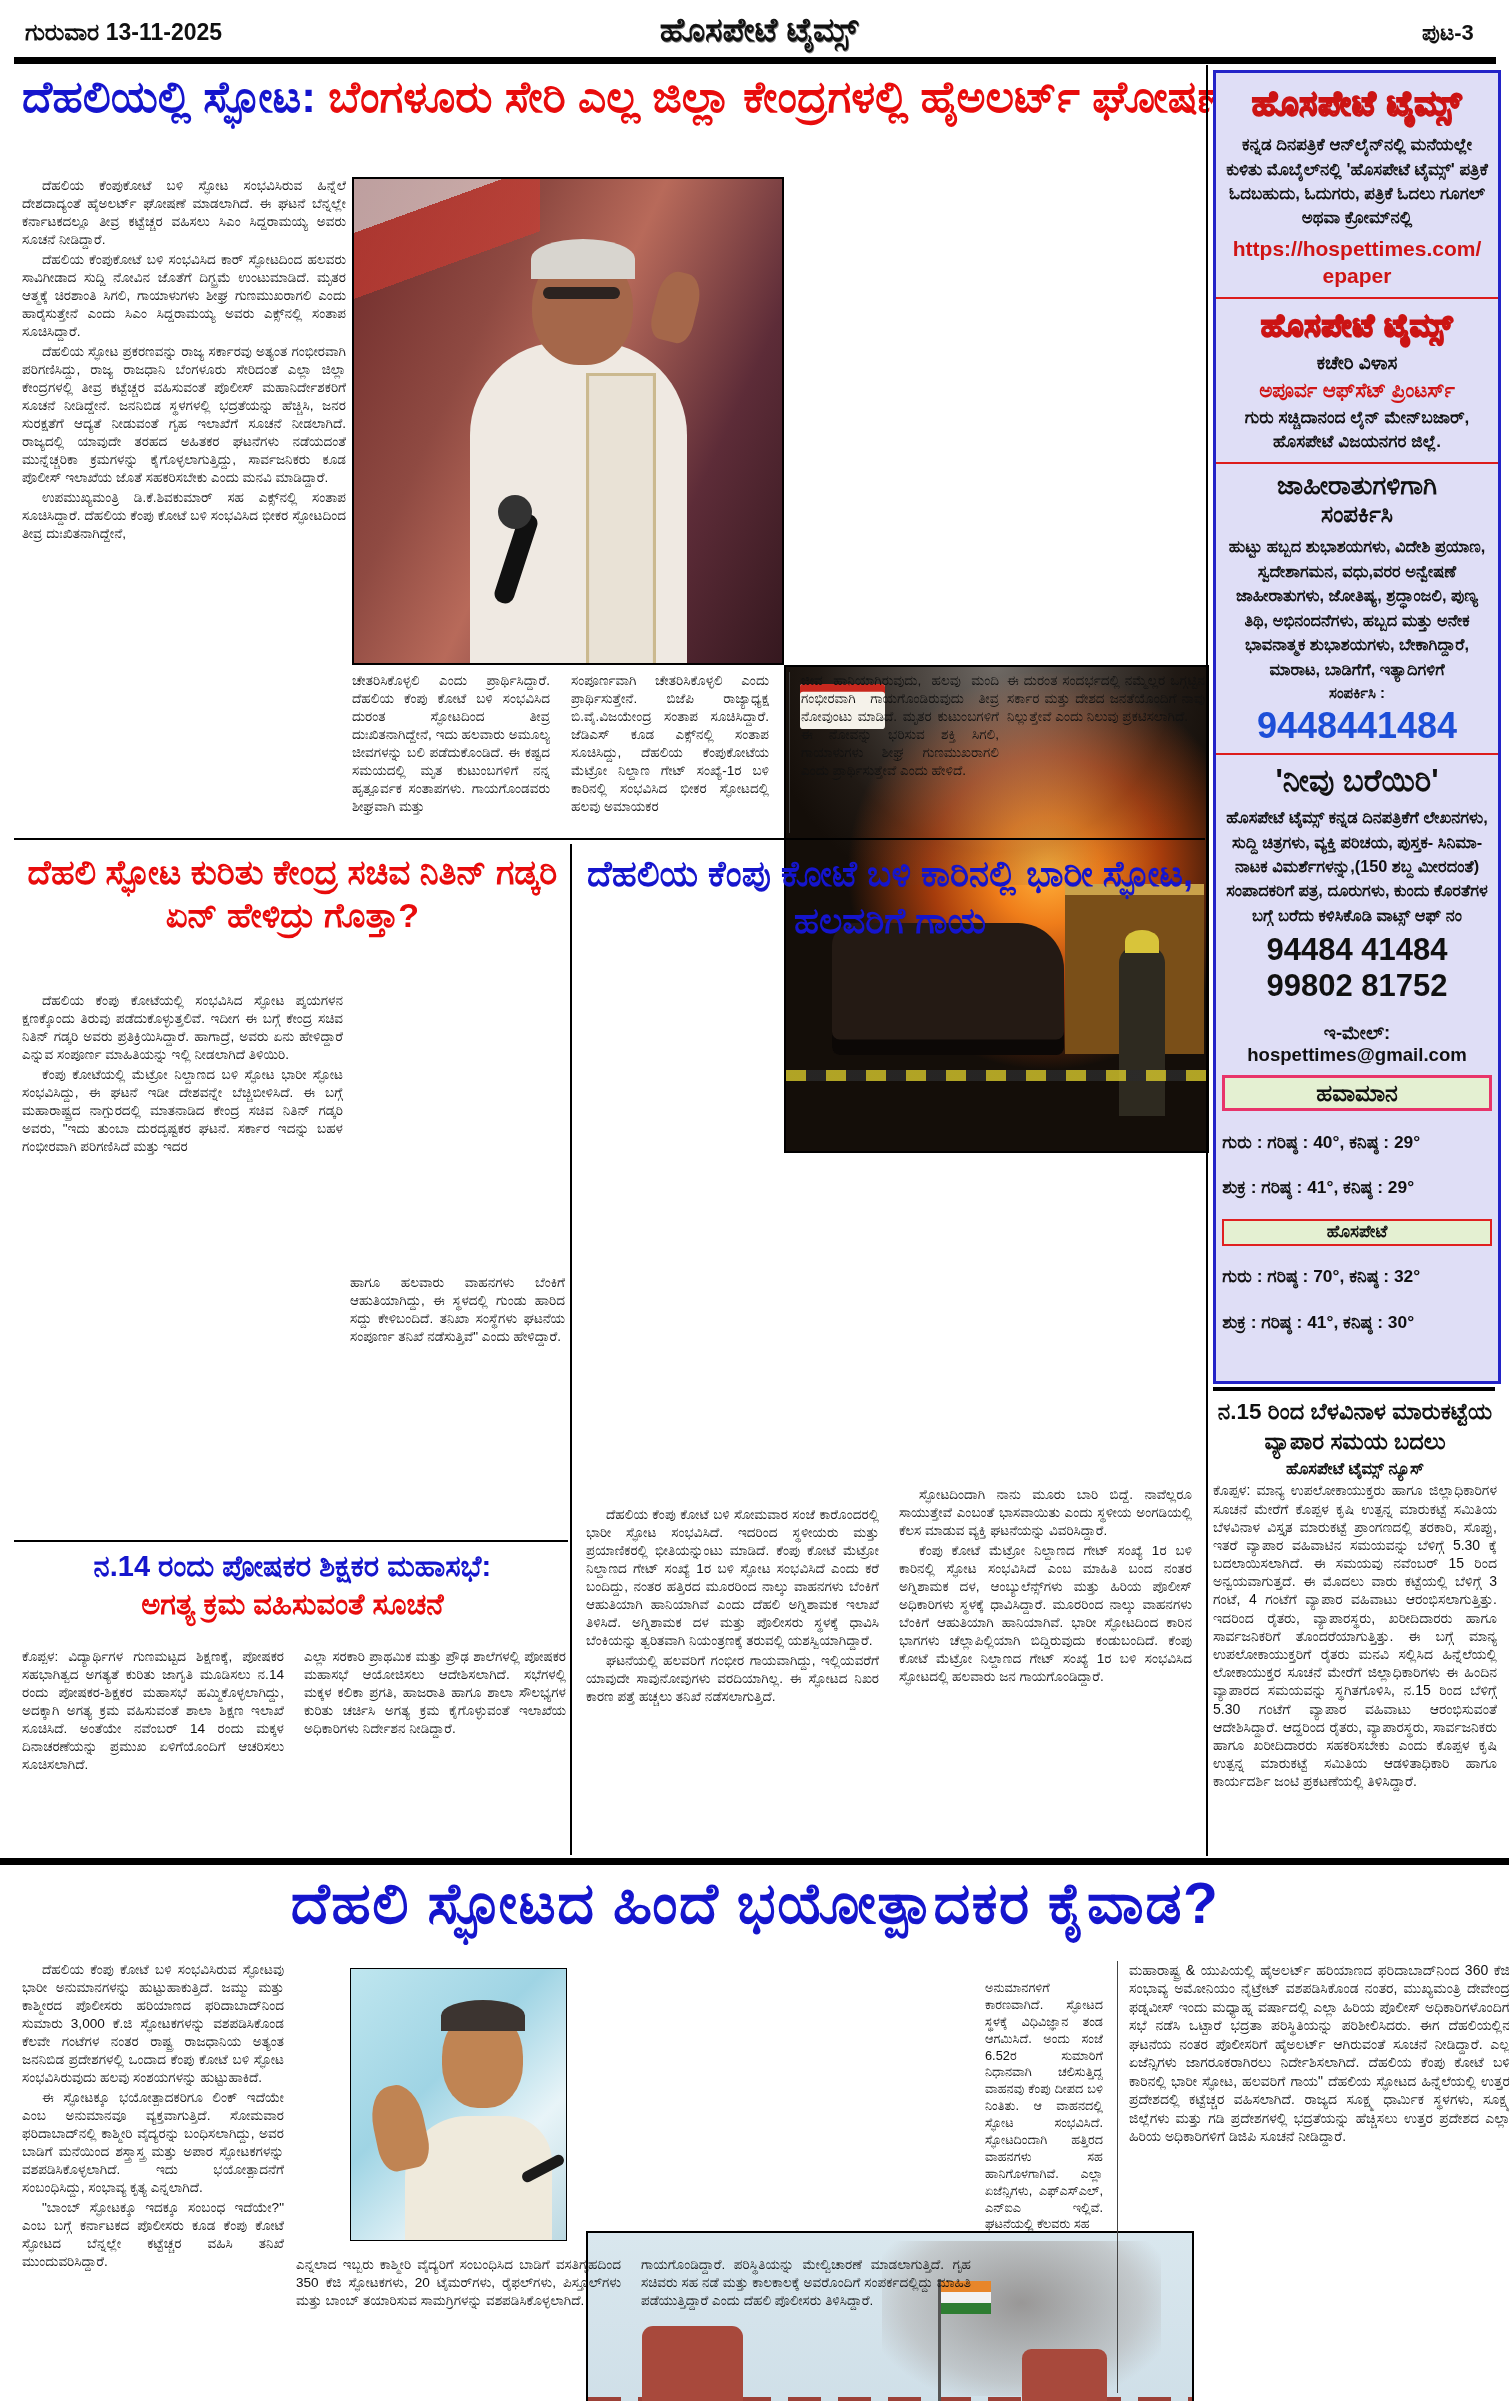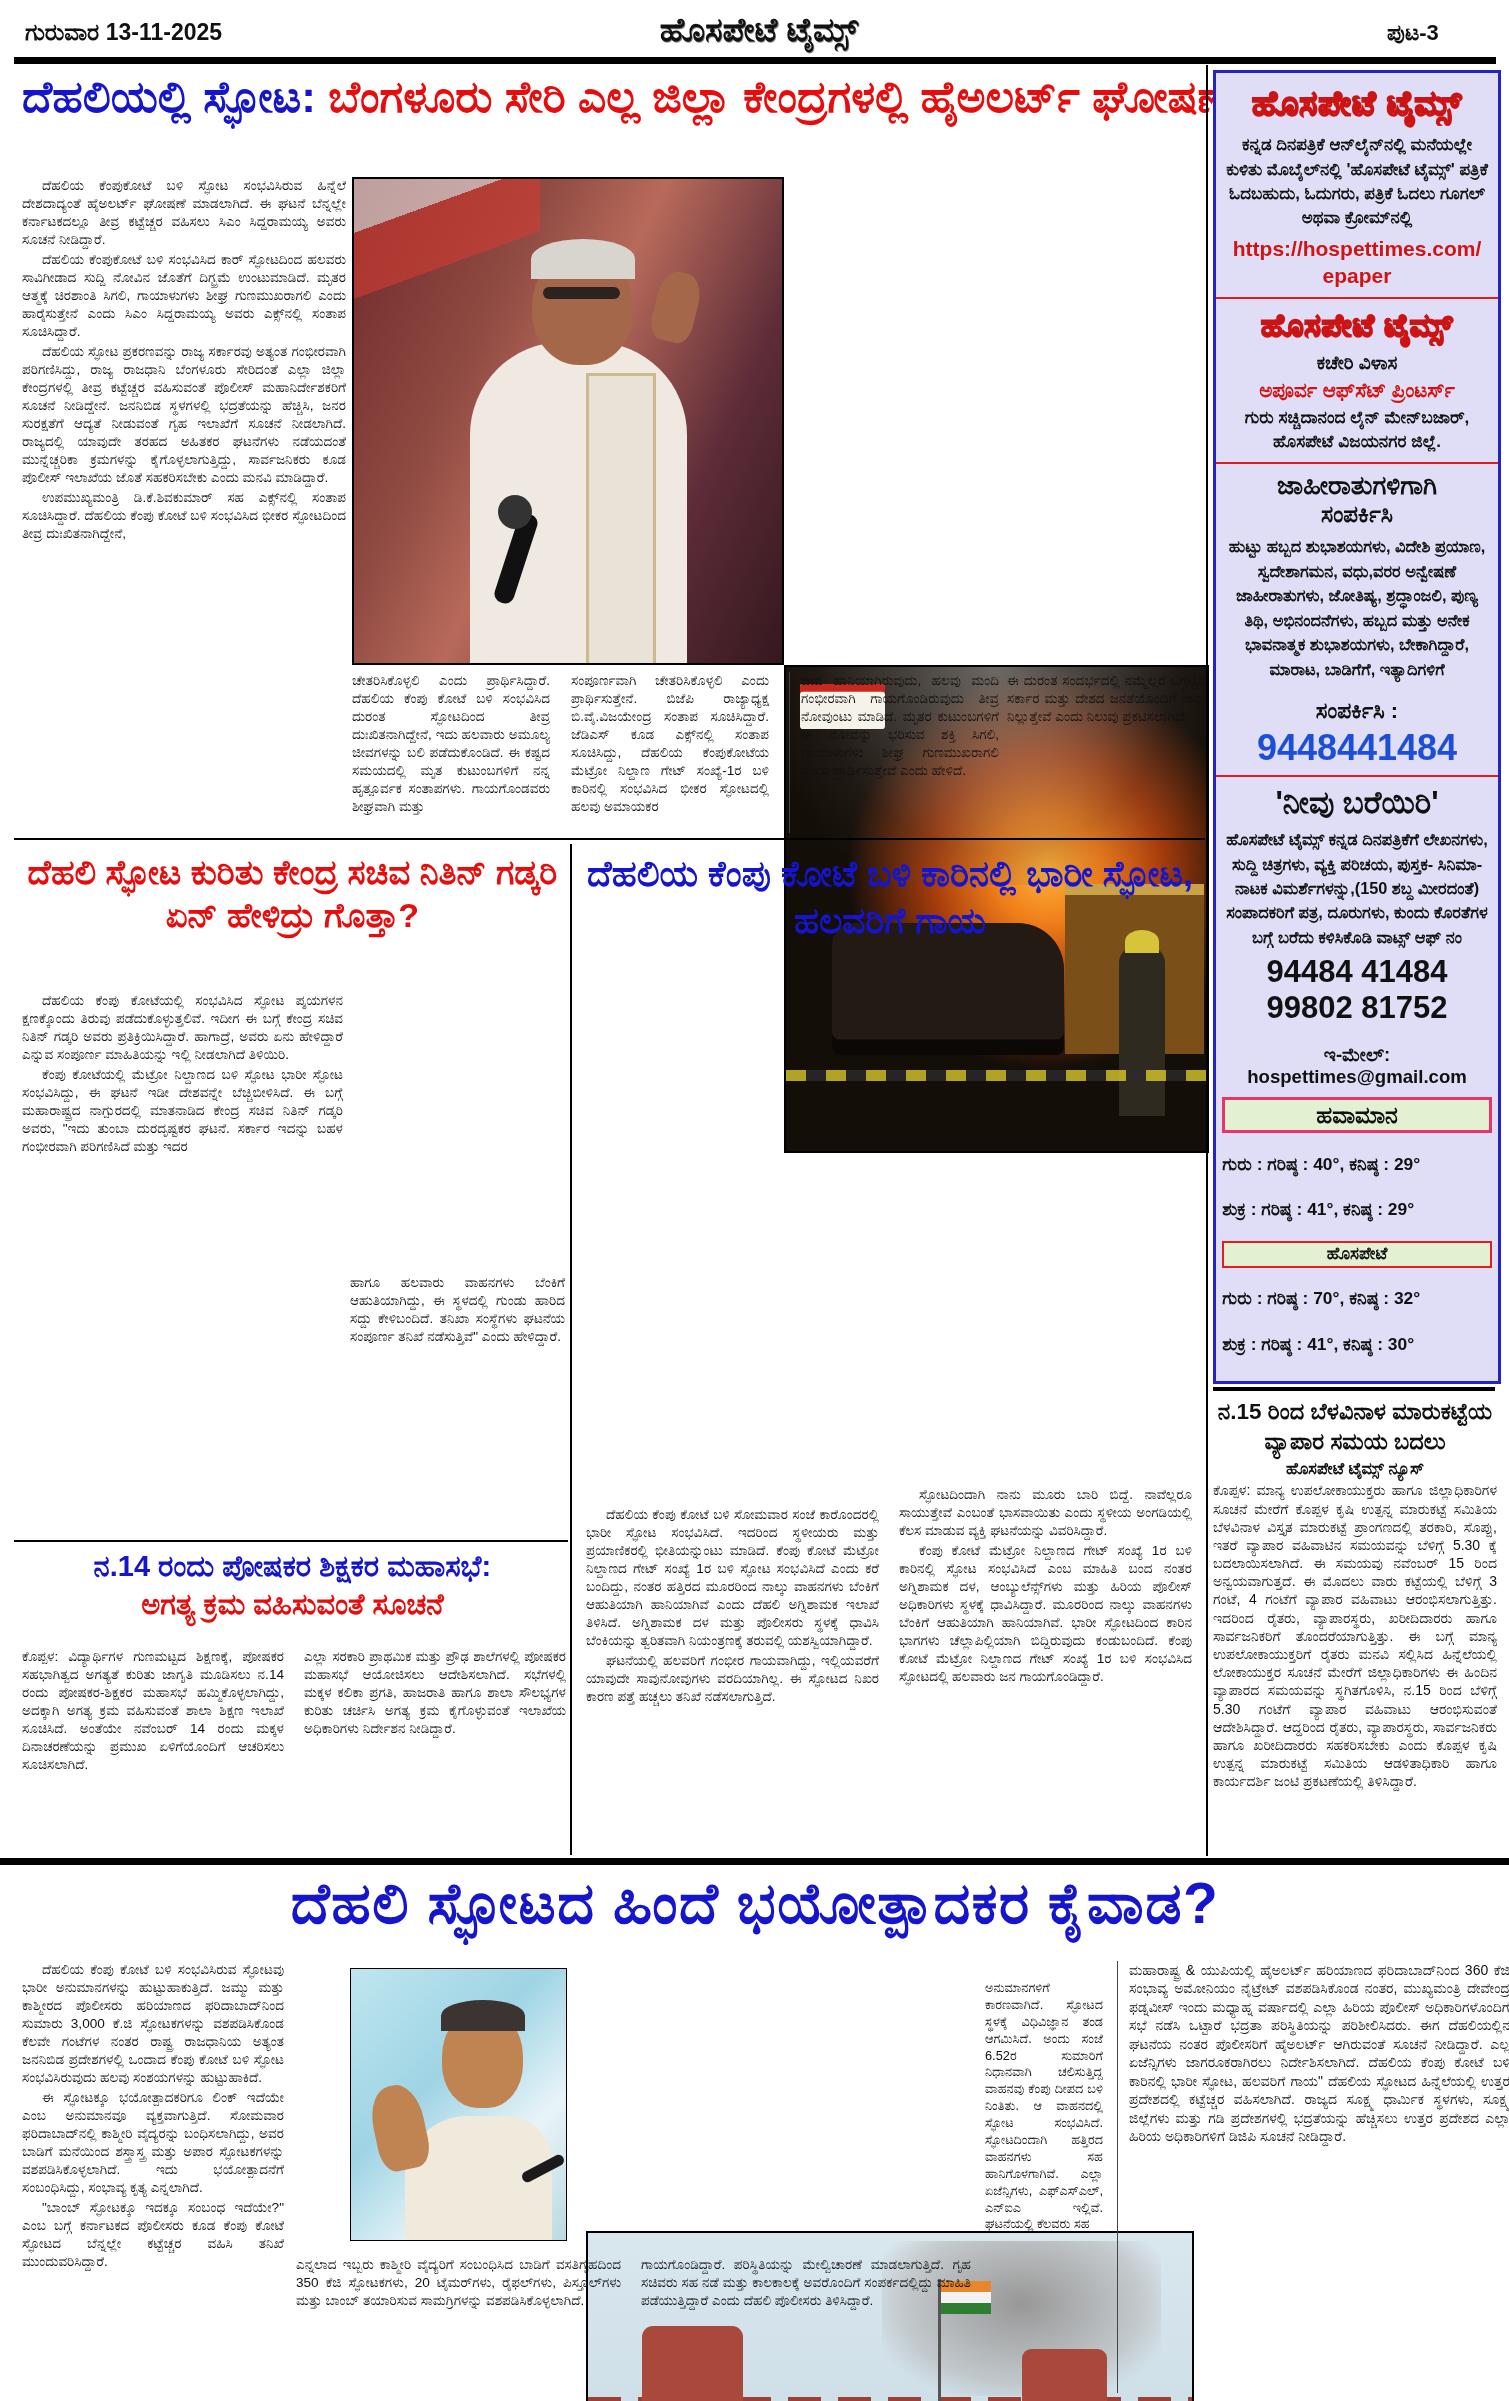--- a/index.html
+++ b/index.html
@@ -21,21 +21,21 @@
   .vline{background:#000;width:1.5px;}
   .hline{background:#000;height:1.5px;}
   .colrule{border-left:1.2px solid #444;}
 </style>
 </head>
 <body>
 
 <div class="abs" style="left:0;top:0;width:1510px;height:60px;">
   <div class="abs" style="left:25px;top:18.6px;font-size:23px;font-weight:bold;">ಗುರುವಾರ 13-11-2025</div>
   <div class="abs center" style="left:542px;top:11px;width:434px;font-size:33px;font-weight:bold;text-shadow:0.8px 0.8px 0 #888;">ಹೊಸಪೇಟೆ ಟೈಮ್ಸ್</div>
-  <div class="abs" style="left:1387px;top:20px;font-size:22px;font-weight:bold;">ಪುಟ-3</div>
+  <div class="abs" style="left:1422px;top:20px;font-size:22px;font-weight:bold;">ಪುಟ-3</div>
 </div>
 <div class="abs rule-black" style="left:14px;top:57px;width:1482px;height:7px;"></div>
 
 <div class="abs" style="left:22px;top:74px;width:1181px;height:93px;font-size:44px;line-height:1.05;white-space:nowrap;">
   <span class="hl-blue">ದೆಹಲಿಯಲ್ಲಿ ಸ್ಫೋಟ:</span>
   <span class="hl-red">ಬೆಂಗಳೂರು ಸೇರಿ ಎಲ್ಲ ಜಿಲ್ಲಾ ಕೇಂದ್ರಗಳಲ್ಲಿ ಹೈಅಲರ್ಟ್ ಘೋಷಣೆ</span>
 </div>
 
 <div class="abs body-text just" style="left:22px;top:177px;width:324px;height:655px;">
     <p>ದೆಹಲಿಯ ಕೆಂಪುಕೋಟೆ ಬಳಿ ಸ್ಫೋಟ ಸಂಭವಿಸಿರುವ ಹಿನ್ನೆಲೆ ದೇಶದಾದ್ಯಂತೆ ಹೈಅಲರ್ಟ್ ಘೋಷಣೆ ಮಾಡಲಾಗಿದೆ. ಈ ಘಟನೆ ಬೆನ್ನಲ್ಲೇ ಕರ್ನಾಟಕದಲ್ಲೂ ತೀವ್ರ ಕಟ್ಟೆಚ್ಚರ ವಹಿಸಲು ಸಿಎಂ ಸಿದ್ದರಾಮಯ್ಯ ಅವರು ಸೂಚನೆ ನೀಡಿದ್ದಾರೆ.</p>
@@ -149,21 +149,21 @@
     <div class="center logo-bubble" style="font-size:31px;">ಹೊಸಪೇಟೆ ಟೈಮ್ಸ್</div>
     <div class="center" style="font-size:18.6px;font-weight:bold;margin-top:7.7px;">ಕಚೇರಿ ವಿಳಾಸ</div>
     <div class="center" style="font-size:20px;font-weight:bold;color:#d01414;margin-top:4.6px;">ಅಪೂರ್ವ ಆಫ್‌ಸೆಟ್ ಪ್ರಿಂಟರ್ಸ್</div>
     <div class="center" style="font-size:17px;font-weight:bold;margin-top:4.6px;line-height:1.4;">ಗುರು ಸಚ್ಚಿದಾನಂದ ಲೈನ್ ಮೇನ್‌ಬಜಾರ್, ಹೊಸಪೇಟೆ ವಿಜಯನಗರ ಜಿಲ್ಲೆ.</div>
   </div>
 
   <div class="sb-sec" style="padding:7.7px 7.7px 6.2px;">
     <div class="center" style="font-size:25.6px;font-weight:bold;">ಜಾಹೀರಾತುಗಳಿಗಾಗಿ</div>
     <div class="center" style="font-size:23px;font-weight:bold;">ಸಂಪರ್ಕಿಸಿ</div>
     <div class="center" style="font-size:16.3px;font-weight:bold;line-height:1.5;margin-top:6.2px;">ಹುಟ್ಟು ಹಬ್ಬದ ಶುಭಾಶಯಗಳು, ವಿದೇಶಿ ಪ್ರಯಾಣ, ಸ್ವದೇಶಾಗಮನ, ವಧು,ವರರ ಅನ್ವೇಷಣೆ ಜಾಹೀರಾತುಗಳು, ಜೋತಿಷ್ಯ, ಶ್ರದ್ಧಾಂಜಲಿ, ಪುಣ್ಯ ತಿಥಿ, ಅಭಿನಂದನೆಗಳು, ಹಬ್ಬದ ಮತ್ತು ಅನೇಕ ಭಾವನಾತ್ಮಕ ಶುಭಾಶಯಗಳು, ಬೇಕಾಗಿದ್ದಾರೆ, ಮಾರಾಟ, ಬಾಡಿಗೆಗೆ, ಇತ್ಯಾದಿಗಳಿಗೆ</div>
-    <div class="center" style="font-size:22px;font-weight:bold;margin-top:17px;">ಸಂಪರ್ಕಿಸಿ :</div>
+    <div class="center" style="font-size:15px;font-weight:bold;margin-top:3px;">ಸಂಪರ್ಕಿಸಿ :</div>
     <div class="center" style="font-size:36px;font-weight:bold;color:#1d4ed8;margin-top:3.1px;">9448441484</div>
   </div>
 
   <div class="sb-sec" style="padding:7.7px 7.7px 4.6px;">
     <div class="center" style="font-size:31px;font-weight:bold;">'ನೀವು ಬರೆಯಿರಿ'</div>
     <div class="center" style="font-size:16.3px;font-weight:bold;line-height:1.5;margin-top:6.2px;">ಹೊಸಪೇಟೆ ಟೈಮ್ಸ್ ಕನ್ನಡ ದಿನಪತ್ರಿಕೆಗೆ ಲೇಖನಗಳು, ಸುದ್ದಿ ಚಿತ್ರಗಳು, ವ್ಯಕ್ತಿ ಪರಿಚಯ, ಪುಸ್ತಕ- ಸಿನಿಮಾ-ನಾಟಕ ವಿಮರ್ಶೆಗಳನ್ನು,(150 ಶಬ್ದ ಮೀರದಂತೆ) ಸಂಪಾದಕರಿಗೆ ಪತ್ರ, ದೂರುಗಳು, ಕುಂದು ಕೊರತೆಗಳ ಬಗ್ಗೆ ಬರೆದು ಕಳಿಸಿಕೊಡಿ ವಾಟ್ಸ್ ಆಫ್ ನಂ</div>
     <div class="center" style="font-size:31px;font-weight:bold;margin-top:4.6px;">94484 41484</div>
     <div class="center" style="font-size:31px;font-weight:bold;">99802 81752</div>
     <div class="center" style="font-size:18.6px;font-weight:bold;margin-top:18px;">
       <span>ಇ-ಮೇಲ್:</span>

